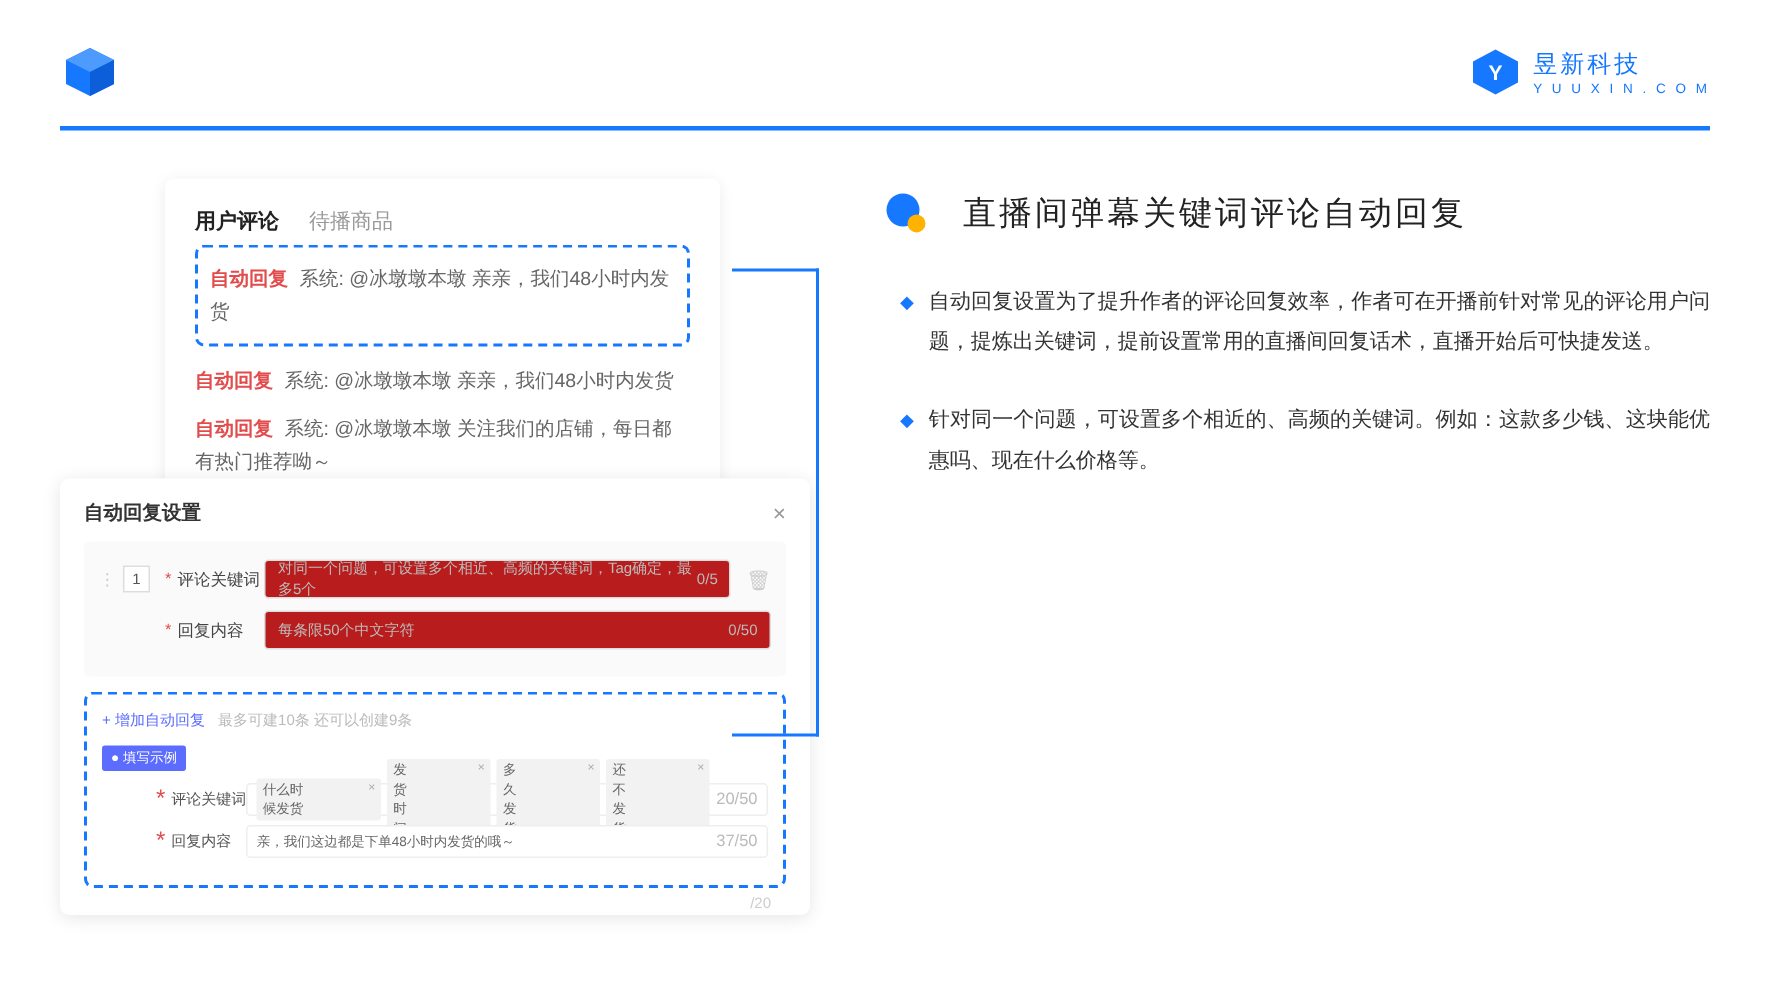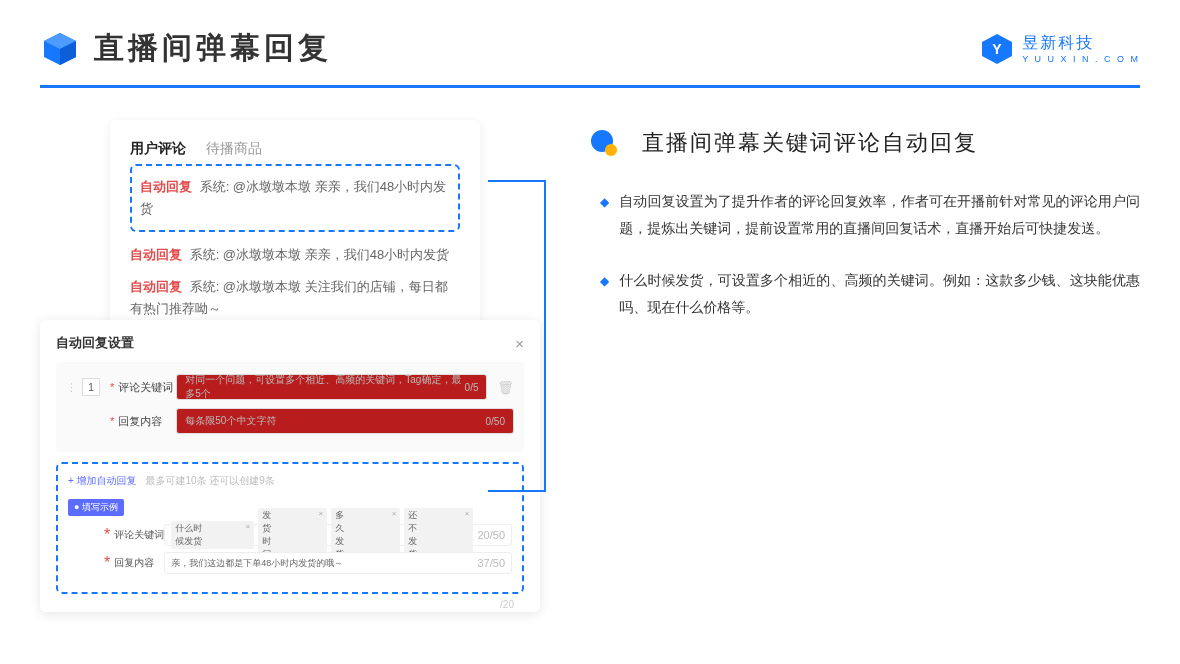--- a/index.html
+++ b/index.html
@@ -78,21 +78,20 @@
 <body>
 
 <div class="header">
   <div class="header-icon">
     <svg viewBox="0 0 40 40">
         <polygon points="20,4 36,12 36,28 20,36 4,28 4,12" fill="#1677ff"></polygon>
         <polygon points="20,4 36,12 20,20 4,12" fill="#4d9bff"></polygon>
         <polygon points="20,20 36,12 36,28 20,36" fill="#0d5fd9"></polygon>
       </svg>
   </div>
-  <div class="header-title">直播间弹幕回复</div>
   <div class="brand">
     <div class="brand-icon">
       <svg viewBox="0 0 34 34">
           <polygon points="17,2 32,10 32,24 17,32 2,24 2,10" fill="#1677ff"></polygon>
           <text x="17" y="22" text-anchor="middle" fill="#fff" font-size="14" font-weight="bold">Y</text>
         </svg>
     </div>
     <div class="brand-text">
       <div class="brand-cn">昱新科技</div>
       <div class="brand-en">Y U U X I N . C O M</div>
@@ -205,17 +204,17 @@
           </svg>
       </div>
       <div class="sec-title">直播间弹幕关键词评论自动回复</div>
     </div>
     <div class="bullet-item">
       <span class="bullet-marker">◆</span>
       <span class="bullet-text">自动回复设置为了提升作者的评论回复效率，作者可在开播前针对常见的评论用户问题，提炼出关键词，提前设置常用的直播间回复话术，直播开始后可快捷发送。</span>
     </div>
     <div class="bullet-item">
       <span class="bullet-marker">◆</span>
-      <span class="bullet-text">什么时候发货，可设置多个相近的、高频的关键词。例如：这款多少钱、这块能优惠吗、现在什么价格等。</span>
+      <span class="bullet-text">针对同一个问题，可设置多个相近的、高频的关键词。例如：这款多少钱、这块能优惠吗、现在什么价格等。</span>
     </div>
   </div>
 
 </div>
 
 </body></html>

